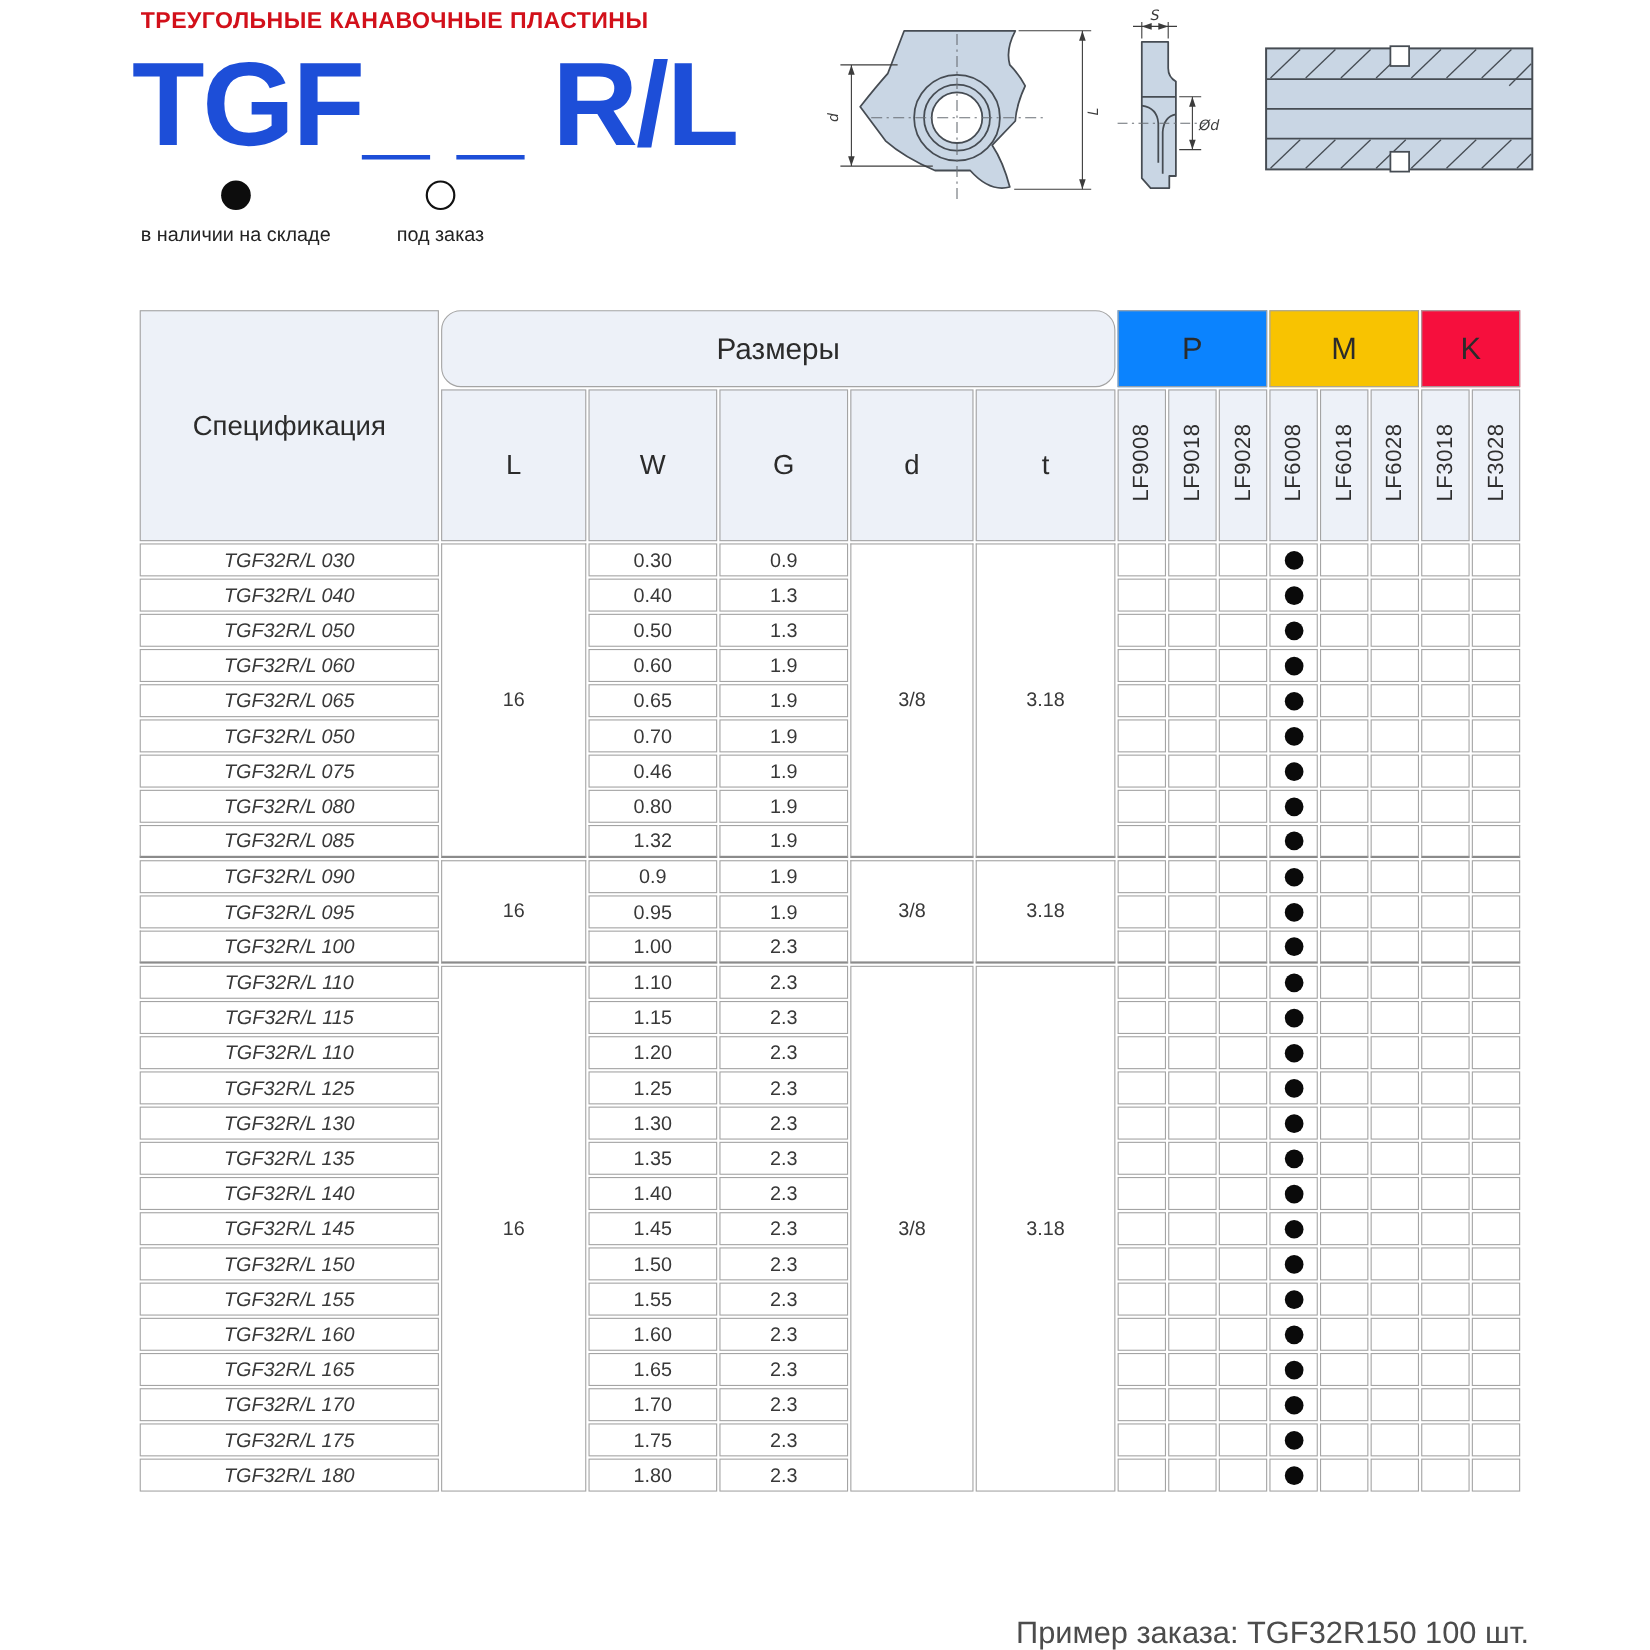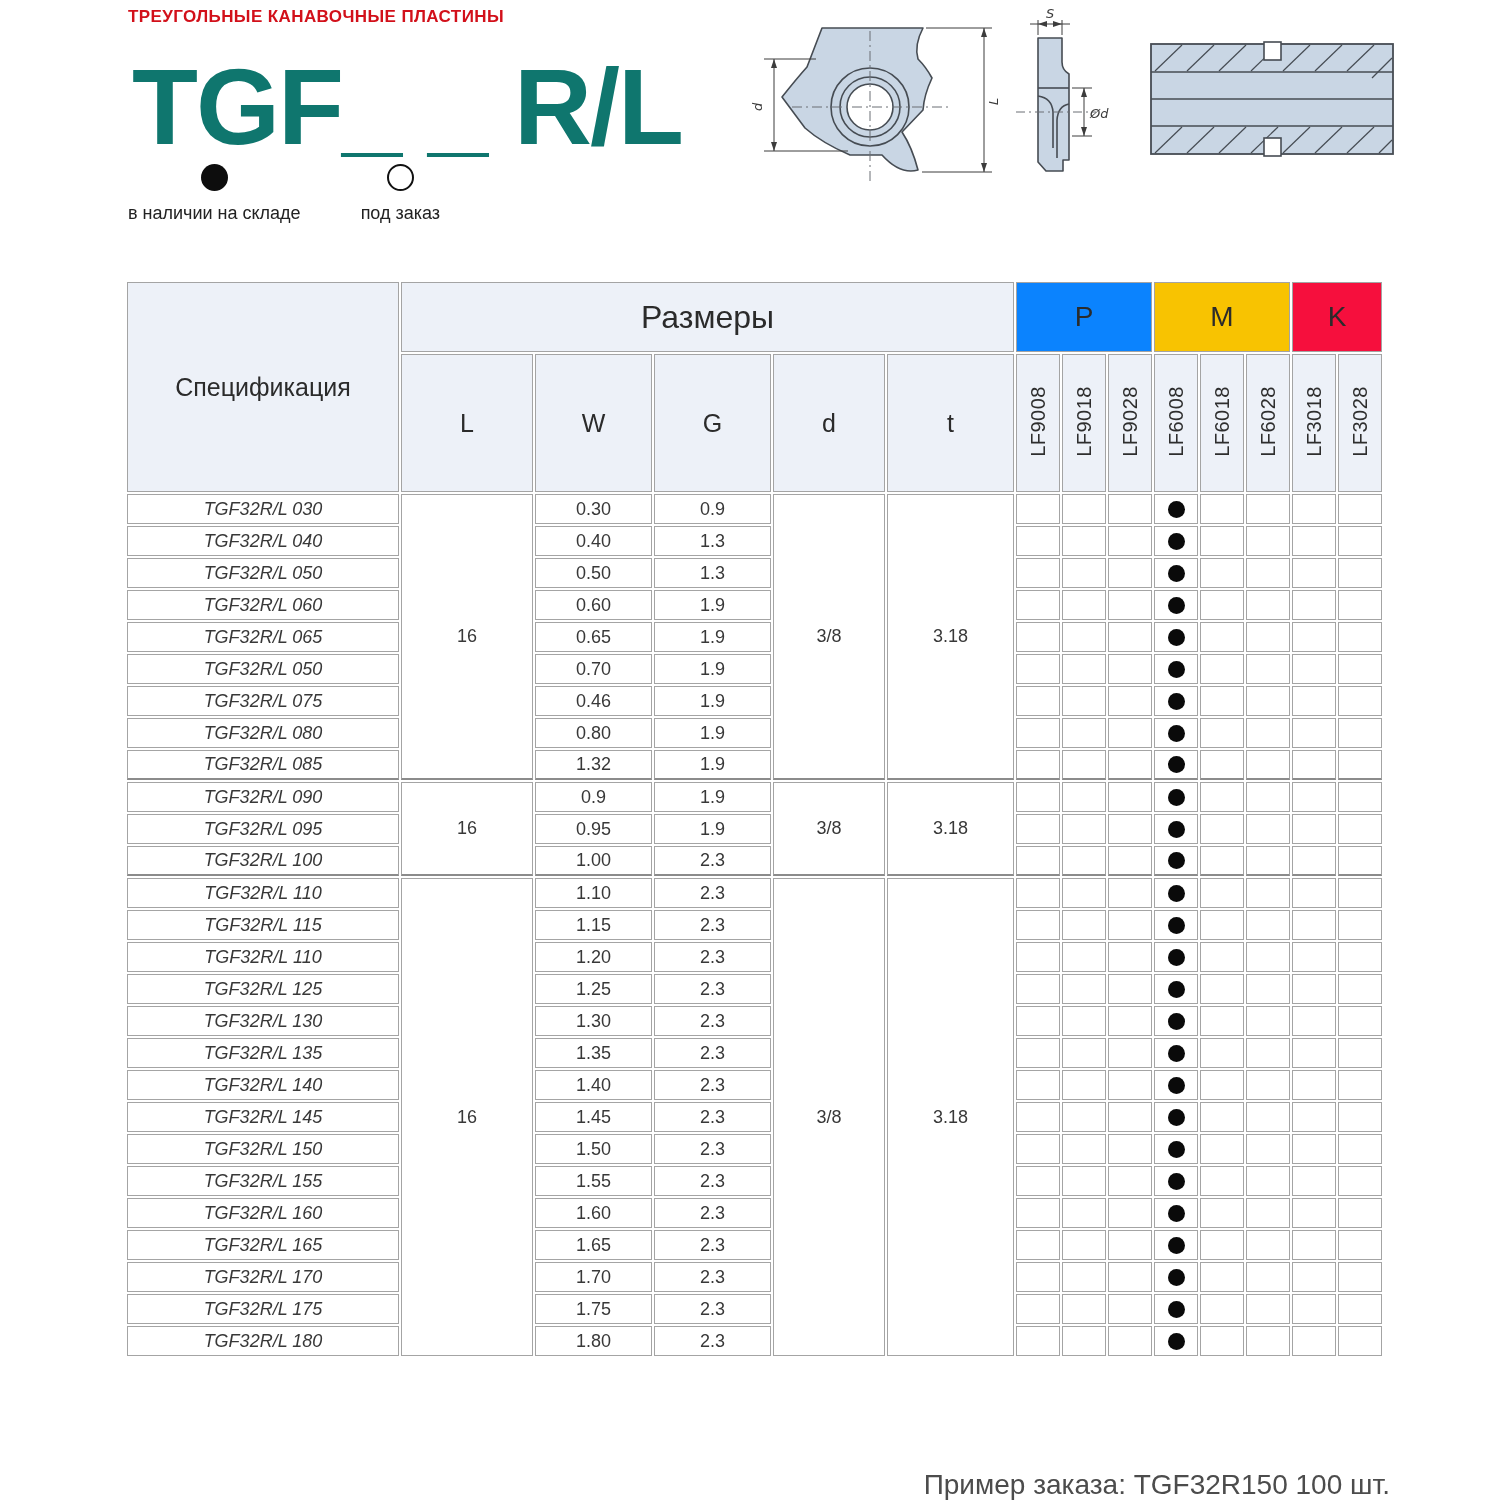--- a/index.html
+++ b/index.html
@@ -1,42 +1,42 @@
 <!DOCTYPE html>
 <html lang="ru"><head>
 <meta charset="utf-8">
 <style>
   * { box-sizing: border-box; }
   html,body { margin:0; padding:0; background:#ffffff; }
   body { width:1500px; height:1500px; font-family:"Liberation Sans", sans-serif; color:#2b2b2b; }
   .page { position:relative; width:1500px; height:1500px; overflow:hidden; background:#fff; }
 
-  .category { position:absolute; left:128px; top:7px; font-size:17px; font-weight:bold;
+  .category { position:absolute; left:128px; top:7px; font-size:21px; font-weight:bold;
               color:#d2101a; letter-spacing:0.4px; }
-  .title { position:absolute; left:120px; top:38px; margin:12px; font-size:108px; line-height:1.05;
-           font-weight:bold; letter-spacing:-2px; color:#0f766e; }
+  .title { position:absolute; left:120px; top:38px; margin:0; font-size:108px; line-height:1.05;
+           font-weight:bold; letter-spacing:-2px; color:#1d4ed8; }
 
   .legend { position:absolute; left:128px; top:164px; display:flex; align-items:center; gap:60px;
             font-size:18px; color:#222; }
   .legend-item { display:flex; align-items:center; gap:12px;flex-direction:column; }
   .dot-filled { width:27px; height:27px; border-radius:50%; background:#0d0d0d; display:inline-block; }
   .dot-outline { width:27px; height:27px; border-radius:50%; background:#fff; border:2px solid #111; display:inline-block; }
 
   .drawing { position:absolute; }
   .drawing-front { left:750px; top:15px; }
   .drawing-side  { left:1000px; top:8px; }
   .drawing-cyl   { left:1145px; top:28px; }
 
   table.spec-table { position:absolute; left:125px; top:280px; border-collapse:separate;
                      border-spacing:2px; table-layout:fixed; background:#fff; }
   .spec-table th, .spec-table td { border:1px solid #a4a4a4; text-align:center; vertical-align:middle;
                                    padding:0; background:#fff; overflow:hidden; }
   .spec-table thead th { background:#edf1f8; font-weight:normal; color:#2b2b2b; }
   th.spec-h { font-size:25px; }
-  th.dims-h { font-size:32px; height:70px; }
+  th.dims-h { font-size:27px; height:70px;border-radius:18px; }
   th.band   { font-size:28px; font-weight:bold; color:#16202c; height:70px; }
   th.dim-col { font-size:25px; height:138px; }
   th.grade-col { height:138px; }
   .vtext { writing-mode:vertical-rl; transform:rotate(180deg); font-size:20px; color:#2e2e2e;
            letter-spacing:0.5px; display:inline-block; line-height:1; }
   .spec-table td { height:30px; font-size:18px; color:#383838; }
   td.spec-cell { font-size:18px;font-style:italic; }
   .stock-dot { width:17px; height:17px; border-radius:50%; background:#0a0a0a; margin:0 auto; }
   .gend { border-bottom:2px solid #8b8b8b !important; }
 

